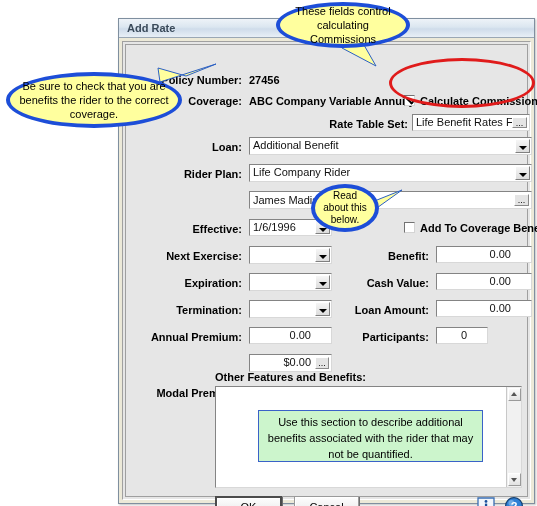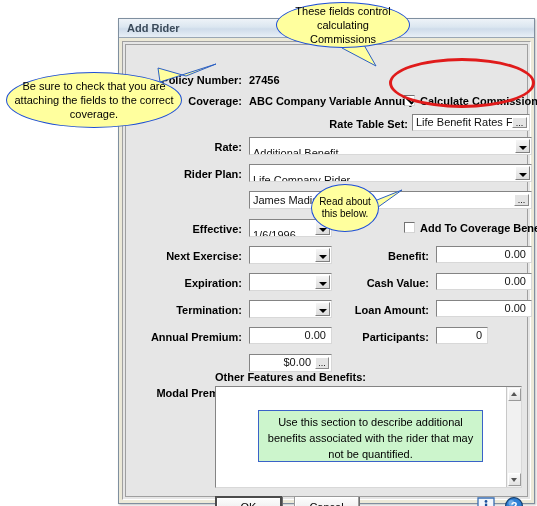--- a/index.html
+++ b/index.html
@@ -56,27 +56,27 @@
     position:absolute;background:#ffffff;
     border:1px solid #848484;
     border-right-color:#d8d8d8;border-bottom-color:#d8d8d8;
     box-sizing:border-box;
     font-size:11px;color:#111;
     font-family:"Liberation Sans", sans-serif;
     line-height:15px;
     padding:0 3px;
     overflow:hidden;white-space:nowrap;
   }
-  .tbox.num{text-align:right;padding-right:5px;}
+  .tbox.num{text-align:right;padding-right:20px;}
   .combo{
     position:absolute;background:#ffffff;
     border:1px solid #848484;
     border-right-color:#d8d8d8;border-bottom-color:#d8d8d8;
     box-sizing:border-box;
-    font-size:11px;color:#111;line-height:15px;padding:8px 3px;
+    font-size:11px;color:#111;line-height:15px;padding:0 3px;
     font-family:"Liberation Sans", sans-serif;
     overflow:hidden;white-space:nowrap;
   }
   .combo .arrowbtn{
     position:absolute;right:1px;top:1px;bottom:1px;width:15px;
     background:linear-gradient(to bottom,#f6f6f6,#dcdcdc);
     border:1px solid #fff;border-right-color:#808080;border-bottom-color:#808080;
     box-sizing:border-box;
   }
   .combo .arrowbtn::after{
@@ -149,62 +149,62 @@
     box-shadow:inset 1px 1px 0 #fff, 1px 1px 0 #6e6e6e;
     box-sizing:border-box;
     font-size:11px;text-align:center;line-height:20px;color:#000;
     font-family:"Liberation Sans", sans-serif;
   }
   #ok-button{border:2px solid #4b4b4b;line-height:18px;}
   
   .icobtn{position:absolute;width:20px;height:20px;}
   
   .callout{
-    position:absolute;background:#ffff9e;border:1px solid #1d4ed8;
+    position:absolute;background:#ffff9e;border:4px solid #1d4ed8;
     border-radius:50%/50%;
     font-size:11px;color:#000;text-align:center;
     font-family:"Liberation Sans", sans-serif;
     display:flex;align-items:center;justify-content:center;
     line-height:14px;padding:2px 6px;box-sizing:border-box;z-index:40;
   }
   .ctail{position:absolute;z-index:39;}
   #ellipse{
     position:absolute;left:389px;top:58px;width:146px;height:50px;
     border:3px solid #e01b1b;border-radius:50%;
     box-sizing:border-box;z-index:45;pointer-events:none;
   }
 </style>
 </head>
 <body>
 
 <div id="dialog">
 
   <div id="titlebar">
-    <div id="title-text">Add Rider</div>
+    <div id="title-text">Add Rate</div>
   </div>
 
   <div id="client">
   <div id="inner">
 
     <div class="lbl" style="left:16px;top:29px;width:100px;">Policy Number:</div>
     <div class="static-val" style="left:123px;top:29px;">27456</div>
 
     <div class="lbl" style="left:16px;top:50px;width:100px;">Coverage:</div>
     <div class="static-val" style="left:123px;top:50px;">ABC Company Variable Annuity</div>
 
     <div class="chk checked" style="left:278px;top:50px;"></div>
     <div class="chklbl" style="left:294px;top:50px;">Calculate Commissions</div>
 
     <div class="lbl" style="left:196px;top:73px;width:86px;">Rate Table Set:</div>
     <div class="tbox" style="left:286px;top:69px;width:118px;height:17px;">
       <span>Life Benefit Rates For</span>
       <span class="dotbtn">...</span>
     </div>
 
-    <div class="lbl" style="left:16px;top:96px;width:100px;">Rate:</div>
+    <div class="lbl" style="left:16px;top:96px;width:100px;">Loan:</div>
     <div class="combo" style="left:123px;top:92px;width:283px;height:18px;">
       <span>Additional Benefit</span>
       <span class="arrowbtn"></span>
     </div>
 
     <div class="lbl" style="left:16px;top:123px;width:100px;">Rider Plan:</div>
     <div class="combo" style="left:123px;top:119px;width:283px;height:18px;">
       <span>Life Company Rider</span>
       <span class="arrowbtn"></span>
     </div>
@@ -299,18 +299,18 @@
 <div id="ellipse"></div>
 
 <svg class="ctail" style="left:330px;top:36px;width:60px;height:34px;">
   <polygon points="2,2 30,2 46,30 12,12" fill="#ffff9e" stroke="#2b5fc4" stroke-width="1"></polygon>
 </svg>
 <div class="callout" id="callout-commissions" style="left:276px;top:2px;width:134px;height:46px;">These fields control calculating Commissions</div>
 
 <svg class="ctail" style="left:150px;top:62px;width:72px;height:30px;">
   <polygon points="66,2 10,20 8,6 36,14" fill="#ffff9e" stroke="#2b5fc4" stroke-width="1"></polygon>
 </svg>
-<div class="callout" id="callout-coverage" style="left:6px;top:72px;width:176px;height:56px;">Be sure to check that you are attaching the fields to the correct coverage.</div>
+<div class="callout" id="callout-coverage" style="left:6px;top:72px;width:176px;height:56px;">Be sure to check that you are benefits the rider to the correct coverage.</div>
 
 <svg class="ctail" style="left:366px;top:188px;width:42px;height:26px;">
   <polygon points="36,2 6,14 8,22" fill="#ffff9e" stroke="#2b5fc4" stroke-width="1"></polygon>
 </svg>
 <div class="callout" id="callout-read" style="left:311px;top:184px;width:68px;height:48px;font-size:10px;line-height:12px;">Read about this below.</div>
 
 </body></html>

